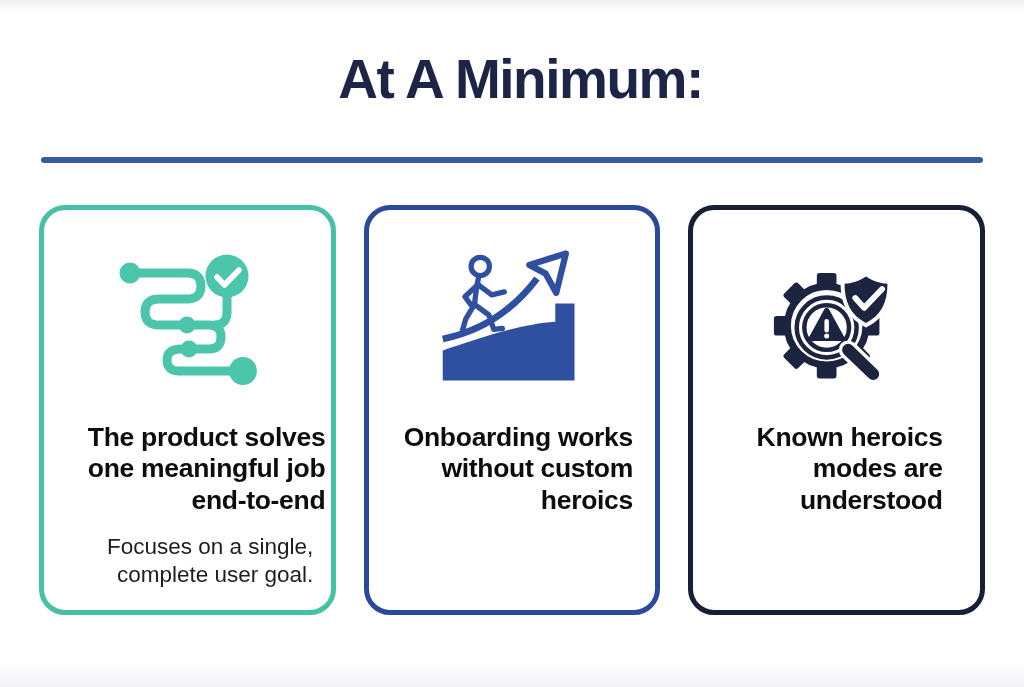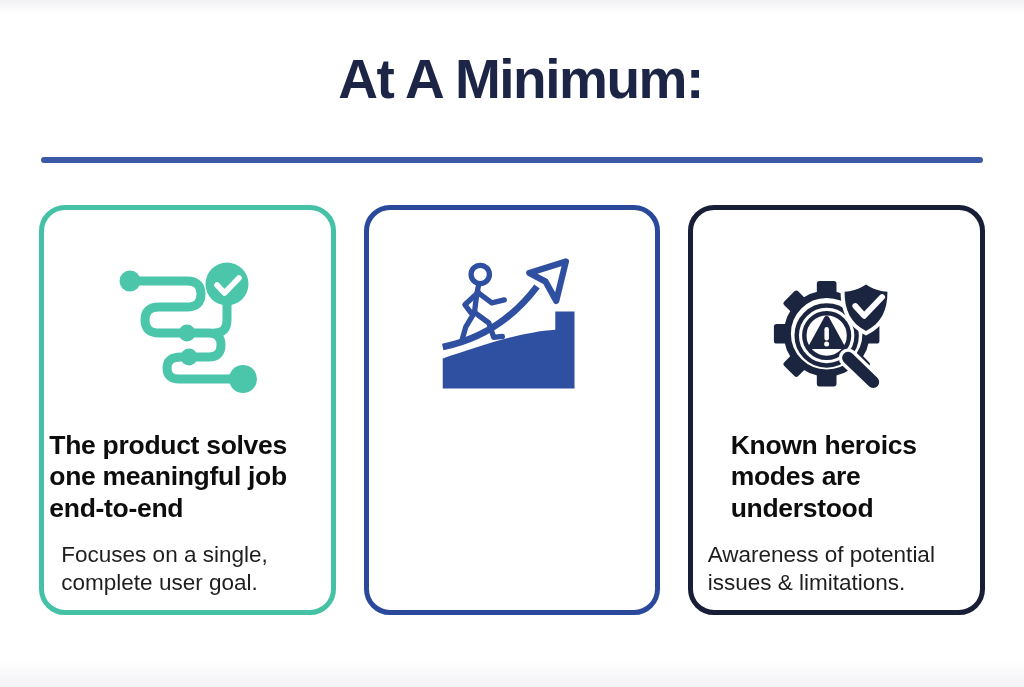--- a/index.html
+++ b/index.html
@@ -31,22 +31,22 @@
     display: grid;
     grid-template-columns: repeat(3, 1fr);
     gap: 28px;
     margin: 42px 39px 0 39px;
   }
   .card {
     height: 410px;
     background: #ffffff;
     border-radius: 26px;
     border: 5.5px solid #000;
-    padding-top: 37px;
-    text-align: left;
+    padding-top: 29px;
+    text-align: right;
   }
   .card--teal { border-color: #45c1a5; }
   .card--blue { border-color: #2b499b; }
   .card--navy { border-color: #171e35; }
   .icon-wrap {
     height: 152px;
     display: flex;
     align-items: center;
     justify-content: center;
   }
@@ -113,20 +113,21 @@
           <g stroke="#2f4fa0" stroke-width="5.5" fill="none" stroke-linecap="round" stroke-linejoin="round">
             <circle cx="62" cy="28.5" r="9.5"></circle>
             <path d="M60 41 C58 50 57 60 56 68"></path>
             <path d="M59 47 L74 58 L87 55"></path>
             <path d="M60 47 L46 60 L52 68"></path>
             <path d="M56 68 L71 79 L76 94 L85 93"></path>
             <path d="M56 68 L47 83 L43 97"></path>
           </g>
         </svg>
       </div>
+      <h2 class="card-heading hw2">Onboarding works without custom heroics</h2>
     </article>
 
     <article class="card card--navy">
       <div class="icon-wrap">
         <svg width="175" height="157" viewBox="0 0 190 170">
           <g transform="translate(84,97)">
             <g fill="#1b2540">
               <rect x="-11" y="-59" width="22" height="18" rx="3"></rect>
               <rect x="-11" y="-59" width="22" height="18" rx="3" transform="rotate(45)"></rect>
               <rect x="-11" y="-59" width="22" height="18" rx="3" transform="rotate(90)"></rect>
@@ -144,17 +145,16 @@
           <line x1="84" y1="92" x2="84" y2="102" stroke="#ffffff" stroke-width="5" stroke-linecap="round"></line>
           <circle cx="84" cy="108.5" r="2.8" fill="#ffffff"></circle>
           <line x1="108" y1="124" x2="136" y2="151" stroke="#ffffff" stroke-width="21" stroke-linecap="round"></line>
           <line x1="108" y1="124" x2="136" y2="151" stroke="#1b2540" stroke-width="13.5" stroke-linecap="round"></line>
           <path d="M128 42 C135 47 145 50 152 50 C152 71 145 85 128 94 C111 85 104 71 104 50 C111 50 121 47 128 42 Z" fill="#ffffff" stroke="#ffffff" stroke-width="9"></path>
           <path d="M128 42 C135 47 145 50 152 50 C152 71 145 85 128 94 C111 85 104 71 104 50 C111 50 121 47 128 42 Z" fill="#1b2540"></path>
           <path d="M116 66 l10 11 L146 56" stroke="#ffffff" stroke-width="6.5" fill="none" stroke-linecap="round" stroke-linejoin="round"></path>
         </svg>
       </div>
       <h2 class="card-heading hw3">Known heroics modes are understood</h2>
-      <p class="card-subtext sw3">Awareness of potential issues &amp; limitations.</p>
     </article>
 
   </section>
 </main>
 
 </body></html>

